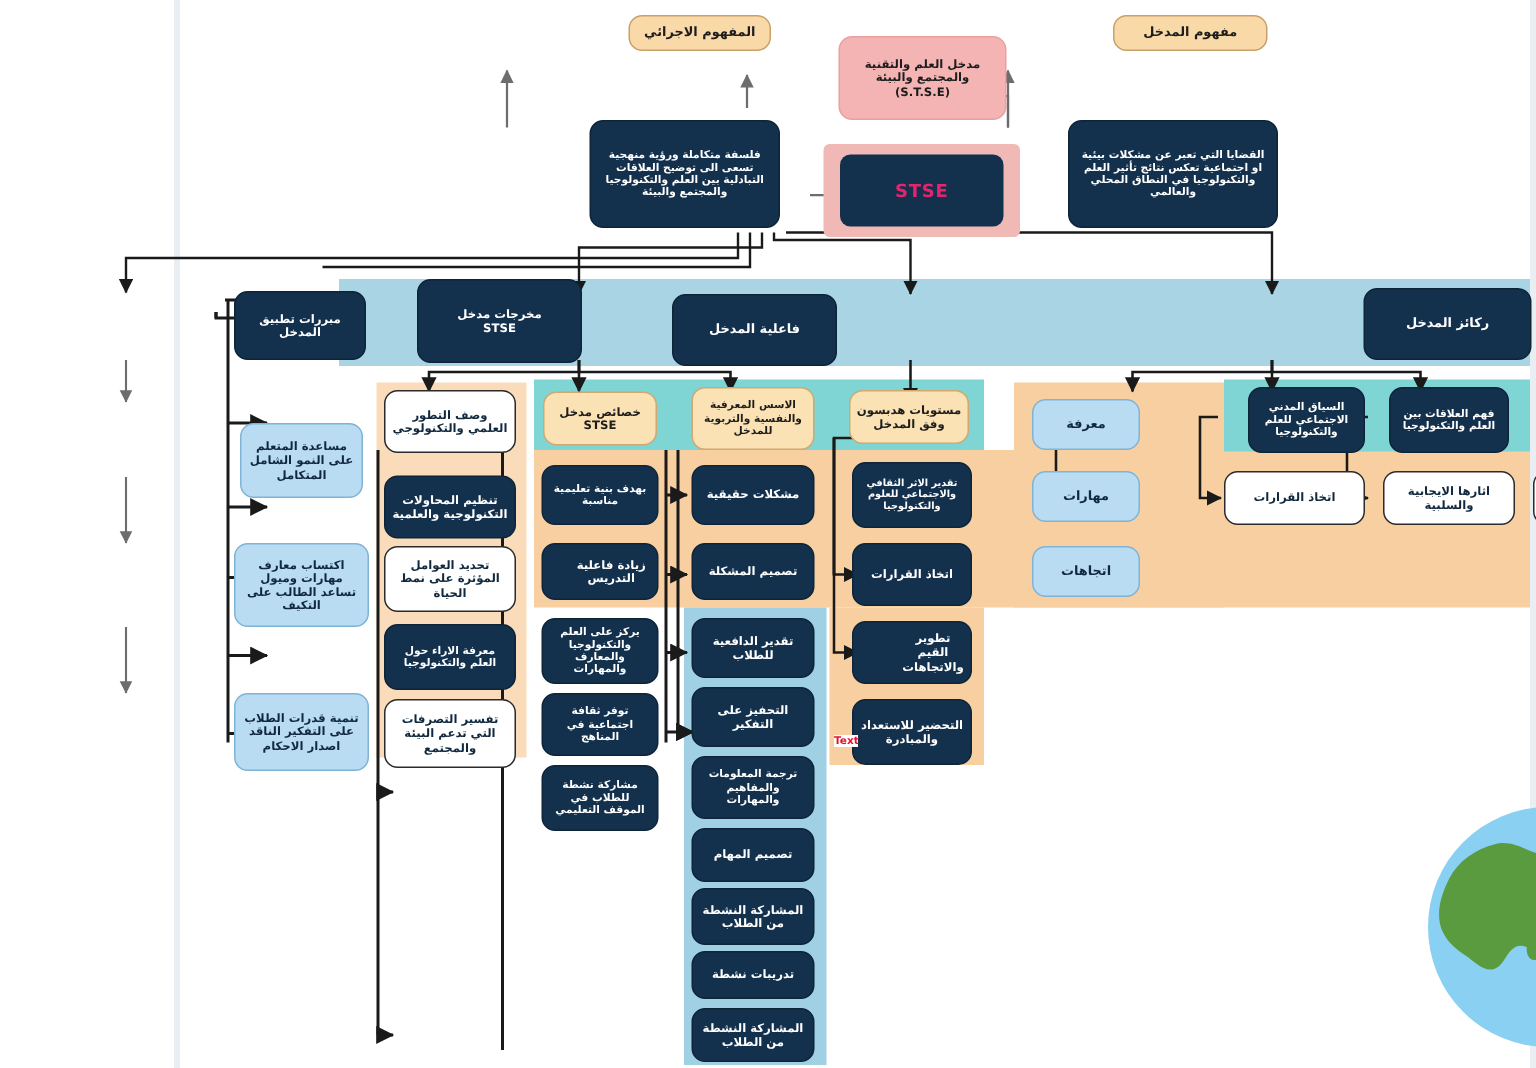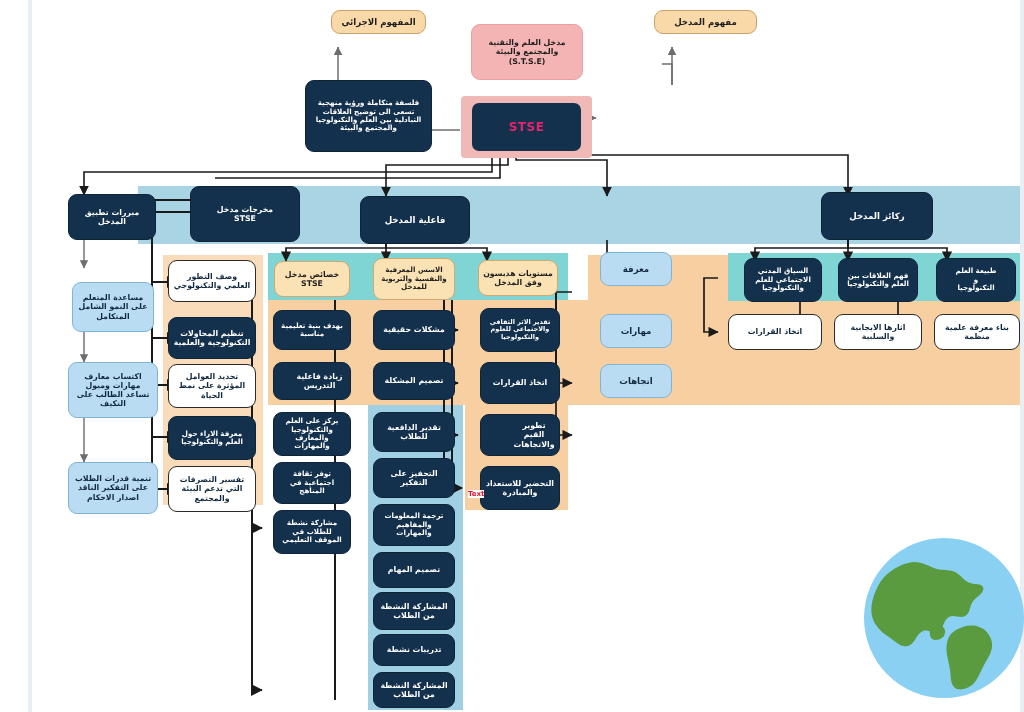--- a/index.html
+++ b/index.html
@@ -4,21 +4,21 @@
 <title>STSE Concept Map</title>
 <style>
   html,body{margin:0;padding:0;}
   body{
     width:1024px;height:712px;
     background:#ffffff;
     font-family:"DejaVu Sans","Liberation Sans",sans-serif;
     overflow:hidden;
     position:relative;
   }
-  #stage{position:absolute;inset:0;width:996px;height:712px;}
+  #stage{position:absolute;inset:0;width:908px;height:712px;}
 
   
   .band{position:absolute;}
   .band-teal{background:#a8d4e3;}
   .band-teal2{background:#7fd4d4;}
   .band-orange{background:#f7cfa0;}
   .band-orange-lite{background:#fadcba;}
   .band-blue{background:#9fd0e4;}
 
   
@@ -191,20 +191,21 @@
   <div class="node pinkbox fs8" style="left:443px;top:8px;width:112px;height:56px;flex-direction:column;margin-top:16px;">
     <span>مدخل العلم والتقنية</span>
     <span>والمجتمع والبيئة</span>
     <span>(S.T.S.E)</span>
   </div>
 
   <div class="node peach fs9" style="left:626px;top:10px;width:103px;height:24px;">مفهوم المدخل</div>
 
   <div class="node navy fs7" style="left:277px;top:80px;width:127px;height:72px;">فلسفة متكاملة ورؤية منهجية تسعى الى توضيح العلاقات التبادلية بين العلم والتكنولوجيا والمجتمع والبيئة</div>
 
+  <div class="node navy fs7" style="left:596px;top:80px;width:140px;height:72px;">القضايا التي تعبر عن مشكلات بيئية او اجتماعية تعكس نتائج تأثير العلم والتكنولوجيا في النطاق المحلي والعالمي</div>
 
   <div class="stse-wrap" style="left:433px;top:96px;width:131px;height:62px;"></div>
   <div class="stse-core" style="left:444px;top:103px;width:109px;height:48px;">STSE</div>
 
   <div class="node navy fs8" style="left:40px;top:194px;width:88px;height:46px;">
     <span>مبررات تطبيق<br>المدخل</span>
   </div>
   <div class="node navy fs8" style="left:162px;top:186px;width:110px;height:56px;">
     <span>مخرجات مدخل<br>STSE</span>
   </div>
@@ -247,21 +248,21 @@
 
   <div class="node peach-lite fs8" style="left:450px;top:260px;width:80px;height:36px;">
     <span>مستويات هدبسون<br>وفق المدخل</span>
   </div>
   <div class="node navy fs65" style="left:452px;top:308px;width:80px;height:44px;">تقدير الاثر الثقافي والاجتماعي للعلوم والتكنولوجيا</div>
   <div class="node navy fs8" style="left:452px;top:362px;width:80px;height:42px;">اتخاذ القرارات</div>
   <div class="node navy fs8" style="left:452px;top:414px;width:80px;height:42px;padding-left:32px;">تطوير القيم والاتجاهات</div>
   <div class="node navy fs8" style="left:452px;top:466px;width:80px;height:44px;">التحضير للاستعداد والمبادرة</div>
   <div class="redtext" style="left:440px;top:490px;">Text</div>
 
-  <div class="node lightblue fs9" style="left:572px;top:252px;width:72px;height:34px;text-align:center;">معرفة</div>
+  <div class="node lightblue fs9" style="left:572px;top:266px;width:72px;height:34px;text-align:center;">معرفة</div>
   <div class="node lightblue fs9" style="left:572px;top:314px;width:72px;height:34px;">مهارات</div>
   <div class="node lightblue fs9" style="left:572px;top:364px;width:72px;height:34px;">اتجاهات</div>
 
   <div class="node navy fs7" style="left:716px;top:258px;width:78px;height:44px;">السياق المدني الاجتماعي للعلم والتكنولوجيا</div>
   <div class="node navy fs7" style="left:810px;top:258px;width:80px;height:44px;">فهم العلاقات بين العلم والتكنولوجيا</div>
   <div class="node navy fs7" style="left:908px;top:258px;width:80px;height:44px;">
     <span>طبيعة العلم<br>و<br>التكنولوجيا</span>
   </div>
 
   <div class="node whitebox fs8" style="left:700px;top:314px;width:94px;height:36px;">اتخاذ القرارات</div>

